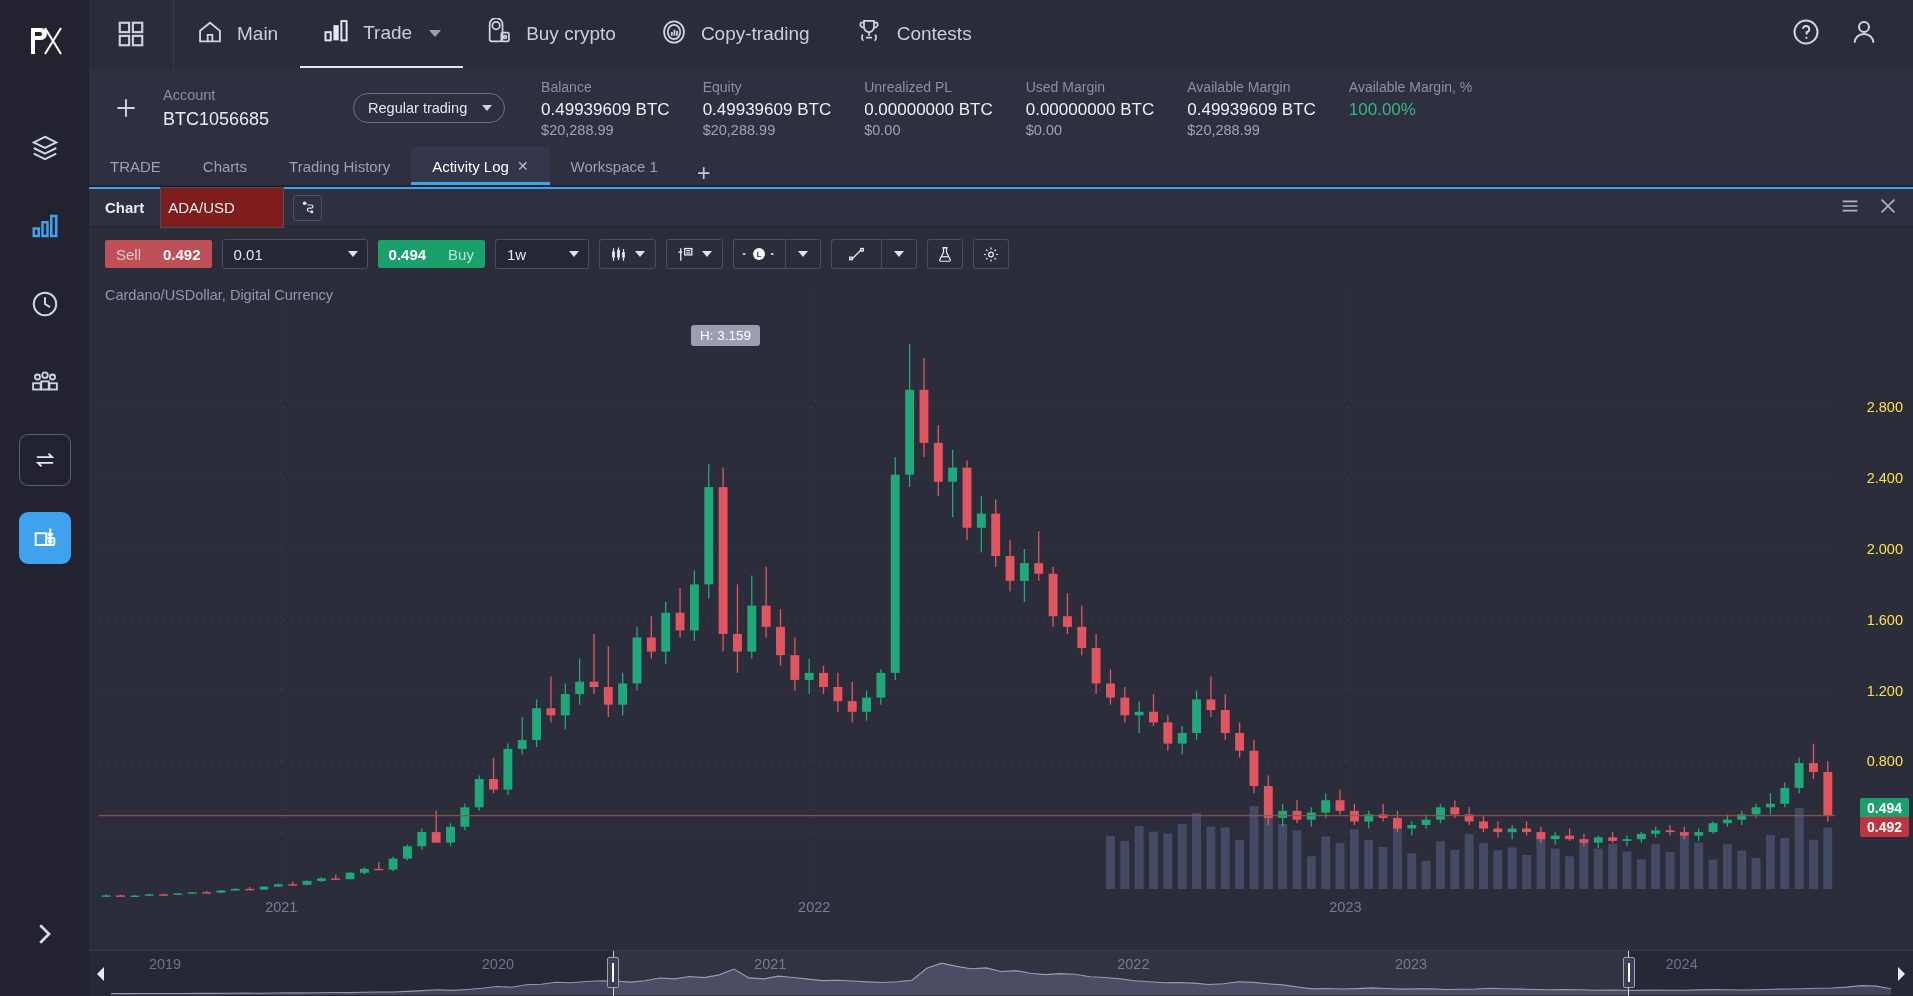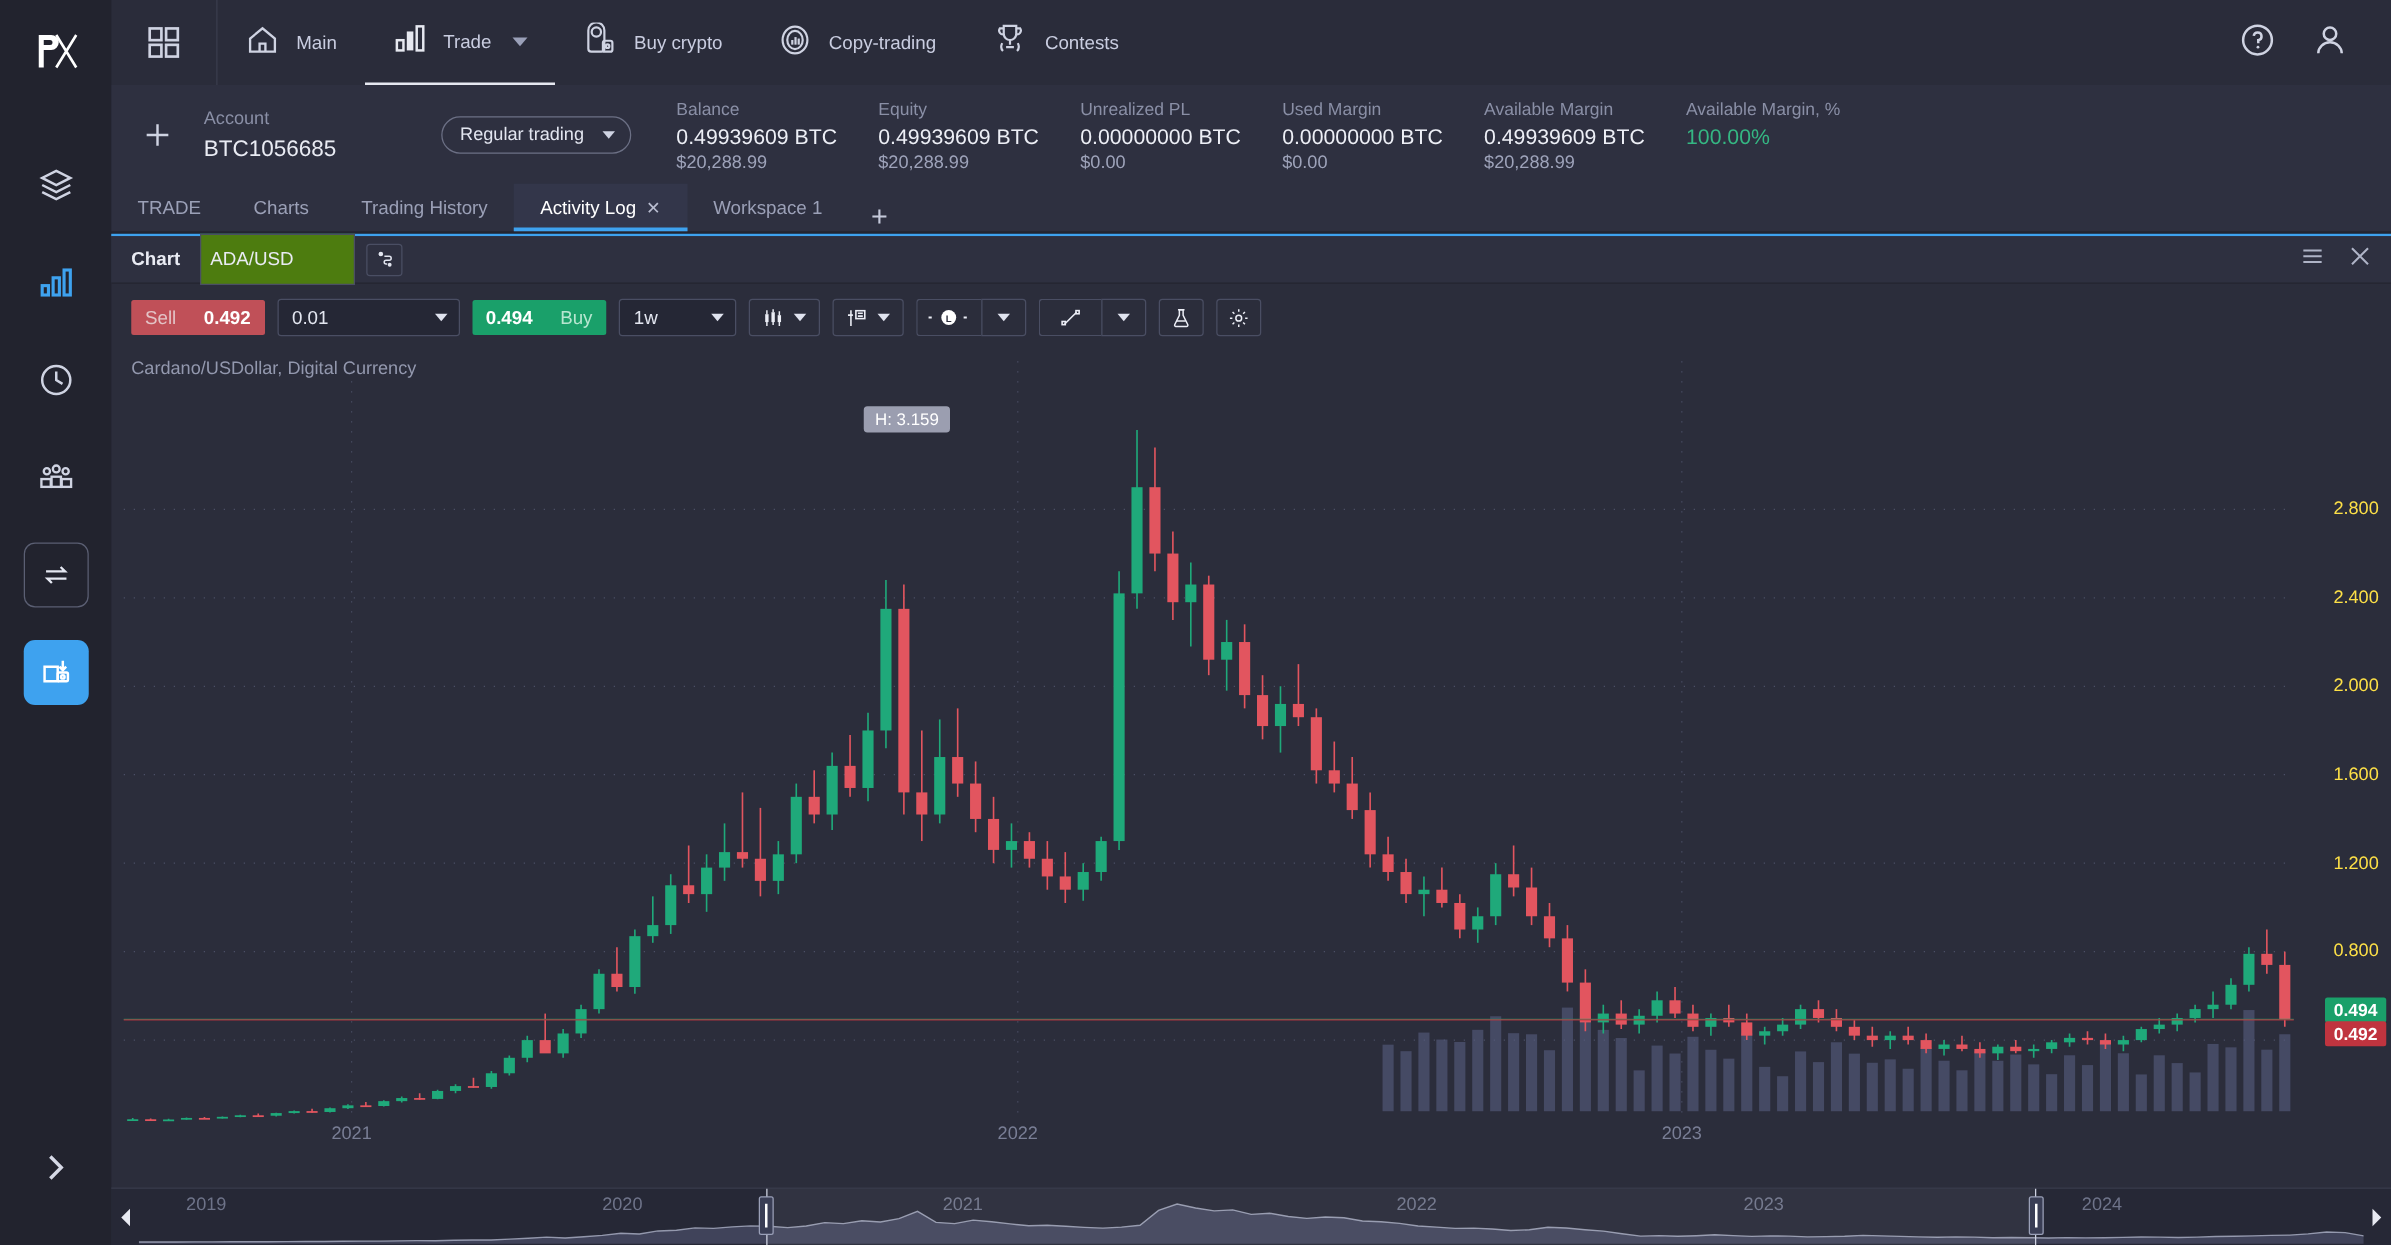--- a/index.html
+++ b/index.html
@@ -41,21 +41,21 @@
     display: flex; align-items: center;
   }
   .topnav-grid {
     width: 84px; height: 68px; display: flex; align-items: center; justify-content: center;
     cursor: pointer;
   }
   .nav-sep { width: 1px; height: 68px; background: #3a3c4d; }
   .nav-item {
     height: 68px; display: flex; align-items: center; gap: 13px;
     padding: 0 22px; cursor: pointer; position: relative;
-    color: #c9cde0; font-size: 15px; white-space: nowrap;
+    color: #c9cde0; font-size: 19px; white-space: nowrap;
   }
   .nav-item.selected { border-bottom: 2px solid #e6e8f0; }
   .nav-caret {
     width: 0; height: 0; border-left: 6px solid transparent; border-right: 6px solid transparent;
     border-top: 7px solid #9aa0b8; margin-left: 4px;
   }
   .topnav-right {
     margin-left: auto; display: flex; align-items: center; gap: 28px; padding-right: 34px;
   }
 
@@ -109,21 +109,21 @@
     position: absolute; left: 89px; top: 187px; width: 1824px; height: 809px;
     background: #2b2d3b;
     border-top: 2px solid #3ea2ef;
   }
   .panel-head {
     height: 38px; display: flex; align-items: center; padding-left: 10px;
     border-bottom: 1px solid #23242f; background: #2e3040;
   }
   .panel-title { font-size: 15px; font-weight: bold; color: #e9ebf3; padding: 0 16px 0 6px; }
   .symbol-input {
-    width: 124px; height: 41px; background: #4d7c0f; border: 1px solid #4a4e63;
+    width: 124px; height: 41px; background: #7f1d1d; border: 1px solid #4a4e63;
     color: #e9ebf3; font-size: 15px; padding: 0 7px;
     font-family: "Liberation Sans", sans-serif;
   }
   .icon-sq {
     width: 29px; height: 26px; margin-left: 9px;
     border: 1px solid #4a4e63; border-radius: 3px;
     display: flex; align-items: center; justify-content: center; cursor: pointer;
   }
   .panel-head-right { margin-left: auto; display: flex; align-items: center; gap: 16px; padding-right: 14px; }
 

